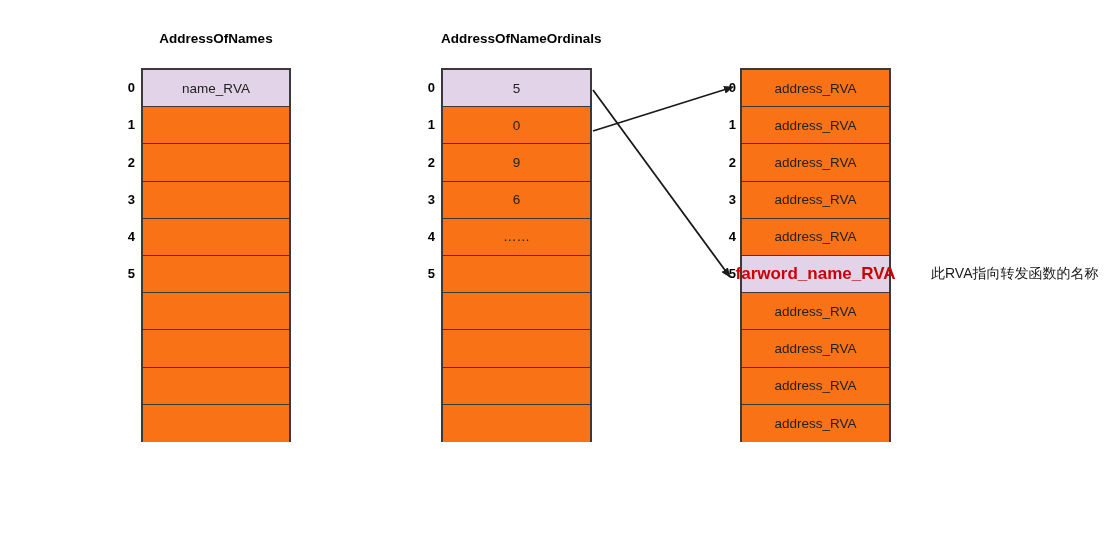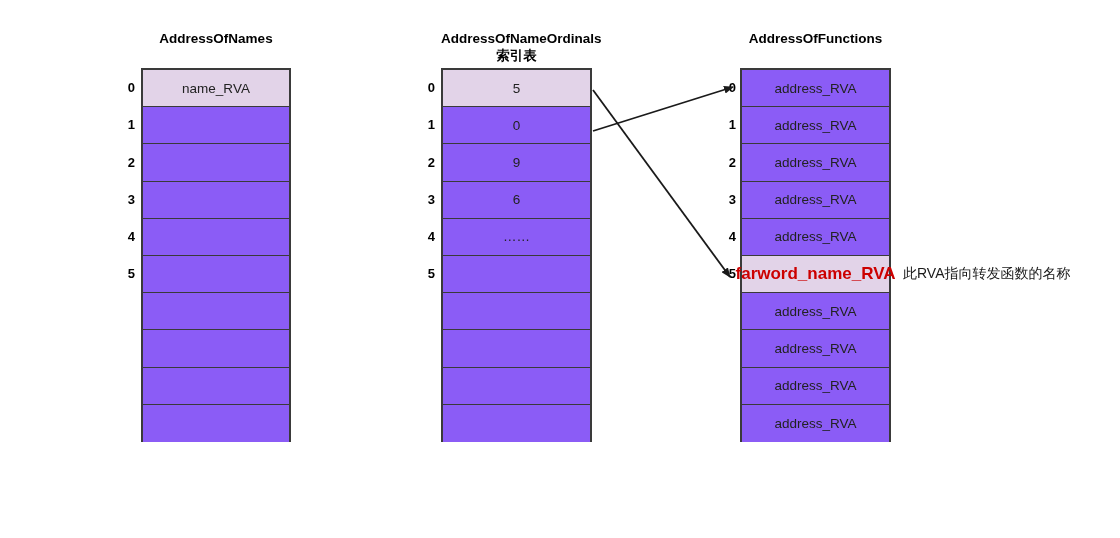--- a/index.html
+++ b/index.html
@@ -50,21 +50,21 @@
   }
   .tbl-row {
     position: relative;
     box-sizing: border-box;
     border-bottom: 1.6px solid #3a3a3a;
     display: flex;
     align-items: center;
     justify-content: center;
     font-size: 13.5px;
     color: #222222;
-    background: #8b5cf6;
+    background: #f97316;
   }
   .tbl-row:last-child {
     border-bottom: none;
   }
   .tbl-row.hl {
     background: #e2d3e8;
   }
   .tbl-row.hl-red {
     background: #e2d3e8;
     color: #cc0000;
@@ -83,20 +83,21 @@
     color: #000000;
     text-align: right;
     width: 14px;
   }
 
   .note {
     position: absolute;
     font-size: 14px;
     color: #1a1a1a;
     white-space: nowrap;
+    margin-left: 28px;
   }
 
   svg.arrows {
     position: absolute;
     left: 0;
     top: 0;
     width: 1120px;
     height: 538px;
     overflow: visible;
     pointer-events: none;
@@ -148,21 +149,20 @@
   <div class="idx" style="left:121px; top:80px;">0</div>
   <div class="idx" style="left:121px; top:117px;">1</div>
   <div class="idx" style="left:121px; top:155px;">2</div>
   <div class="idx" style="left:121px; top:192px;">3</div>
   <div class="idx" style="left:121px; top:229px;">4</div>
   <div class="idx" style="left:121px; top:266px;">5</div>
 
   <div class="table-block" style="left:441px; top:30px; width:151px;">
     <div class="tbl-header">
       <span class="ln1">AddressOfNameOrdinals</span>
-      <span class="ln2">索引表</span>
     </div>
     <div class="tbl-grid" style="top:38px; width:151px; height:374px;">
       <div class="tbl-row hl" style="height:37.2px;">
         <span class="cellval">5</span>
       </div>
       <div class="tbl-row" style="height:37.2px;">
         <span class="cellval">0</span>
       </div>
       <div class="tbl-row" style="height:37.2px;">
         <span class="cellval">9</span>
@@ -193,21 +193,20 @@
 
   <div class="idx" style="left:421px; top:80px;">0</div>
   <div class="idx" style="left:421px; top:117px;">1</div>
   <div class="idx" style="left:421px; top:155px;">2</div>
   <div class="idx" style="left:421px; top:192px;">3</div>
   <div class="idx" style="left:421px; top:229px;">4</div>
   <div class="idx" style="left:421px; top:266px;">5</div>
 
   <div class="table-block" style="left:740px; top:30px; width:151px;">
     <div class="tbl-header">
-      <span class="ln1">AddressOfFunctions</span>
     </div>
     <div class="tbl-grid" style="top:38px; width:151px; height:374px;">
       <div class="tbl-row" style="height:37.2px;">
         <span class="cellval">address_RVA</span>
       </div>
       <div class="tbl-row" style="height:37.2px;">
         <span class="cellval">address_RVA</span>
       </div>
       <div class="tbl-row" style="height:37.2px;">
         <span class="cellval">address_RVA</span>

